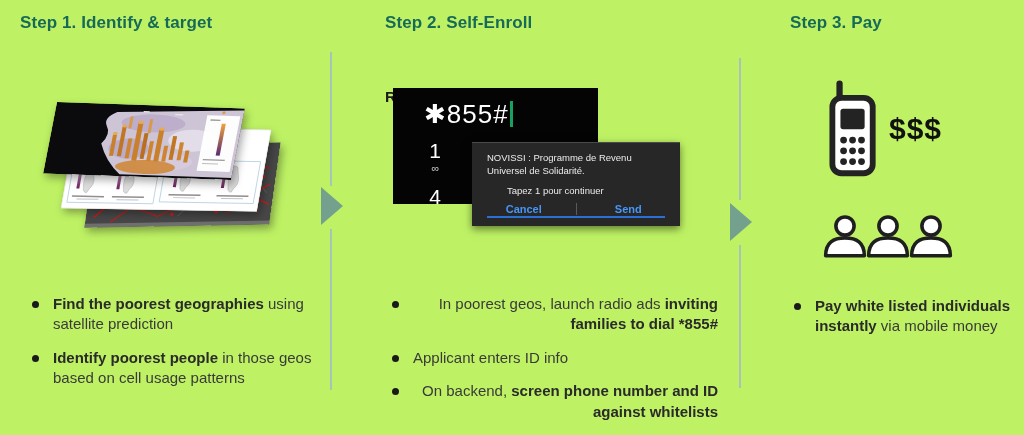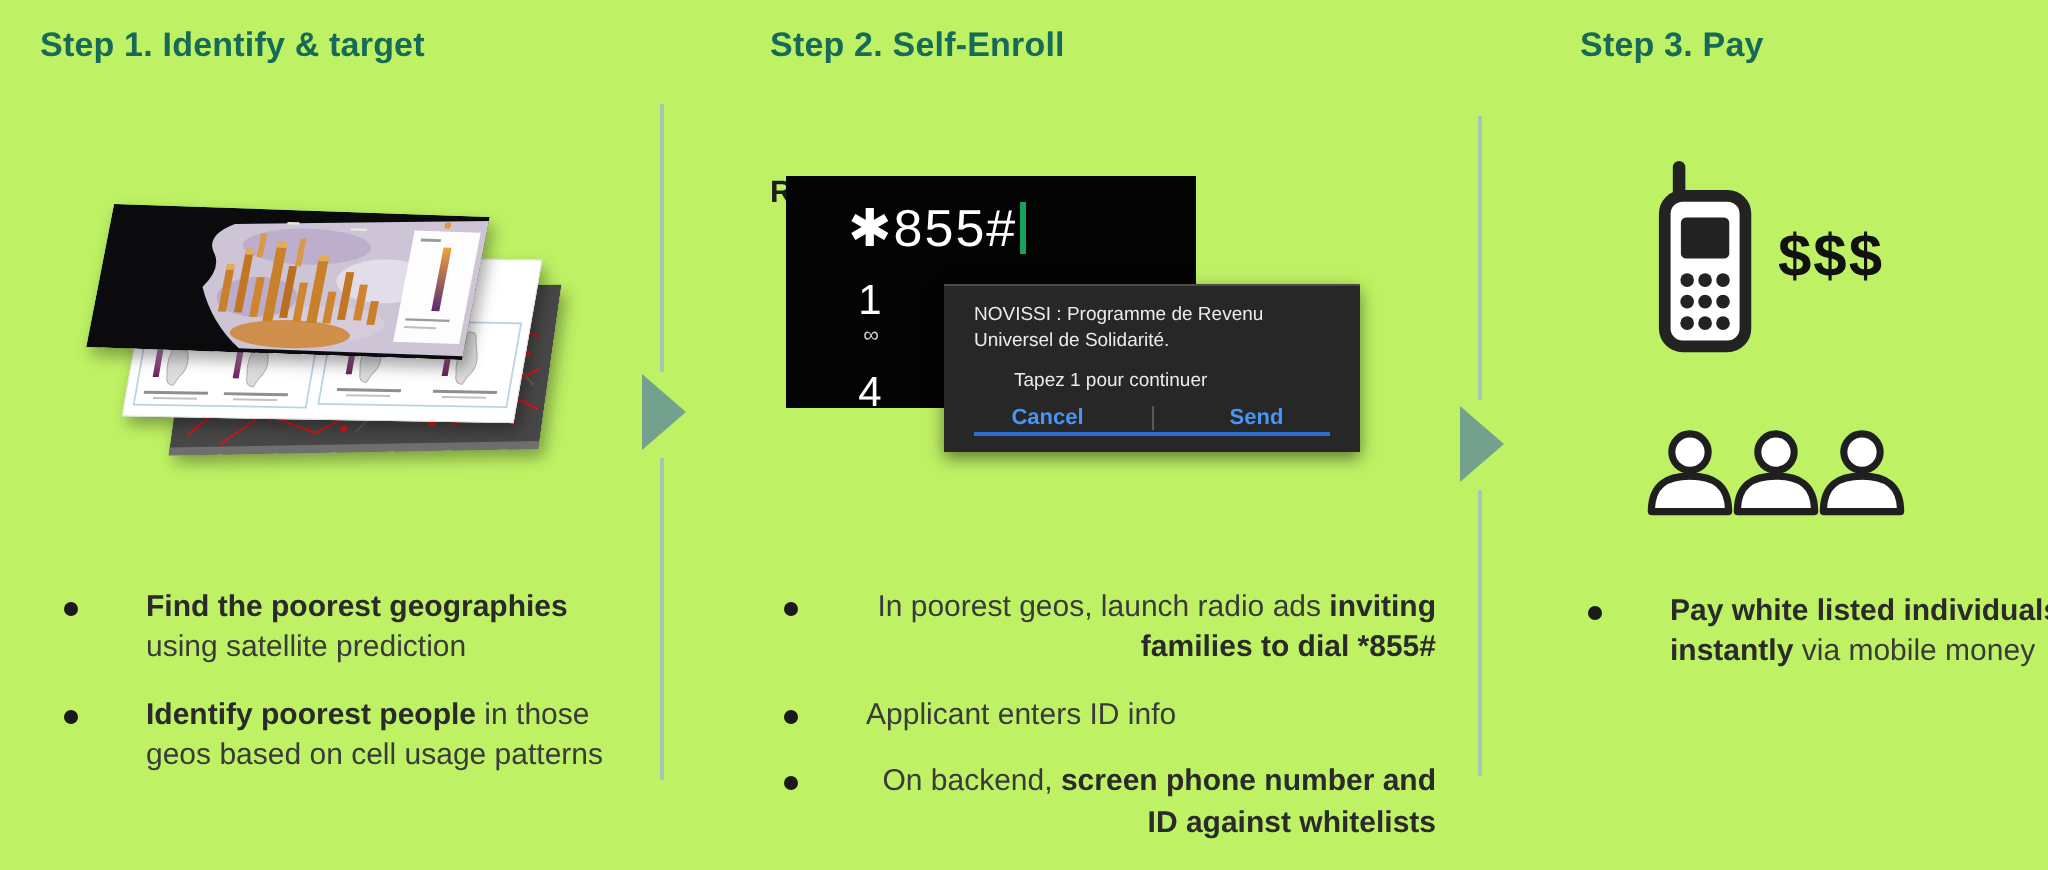--- a/index.html
+++ b/index.html
@@ -13,21 +13,21 @@
     color:#176a58; letter-spacing:.1px;
   }
   .subtitle {
     position:absolute; left:385px; top:46px; font-size:15.5px; font-weight:700; color:#1c1c1c;margin-top:42px;
   }
   
   .vline { position:absolute; width:1.5px; background:#a9c4b7; }
   .arrow { position:absolute; width:22px; height:38px; }
   
   .bullets { position:absolute; list-style:none; }
-  .bullets li { display:flex; margin-bottom:13px;gap:20px; }
+  .bullets li { display:flex; margin-bottom:13px; }
   .bullets .dot { flex:0 0 7px; width:7px; height:7px; border-radius:50%; background:#1a1a1a; margin:7px 14px 0 4px; }
   .btext { font-size:15px; line-height:1.36; color:#3a3a3a; }
   .btext .b { font-weight:700; color:#2a2a2a; }
   
   .map-stack { position:absolute; left:28px; top:78px; width:290px; height:168px; }
   .map-card { position:absolute; box-shadow:3px 4px 8px rgba(0,0,0,.35); }
   .map-card svg { display:block; width:100%; height:100%; }
   .card-back  { left:62px; top:66px; width:185px; height:82px; transform:rotate(-1deg) skewX(-9deg); z-index:1; }
   .card-mid   { left:40px; top:50px; width:196px; height:82px; transform:rotate(1deg) skewX(-9deg); z-index:2; background:#fff; }
   .card-front { left:22px; top:27px; width:188px; height:72px; transform:rotate(2deg) skewX(-9deg); z-index:3; }

